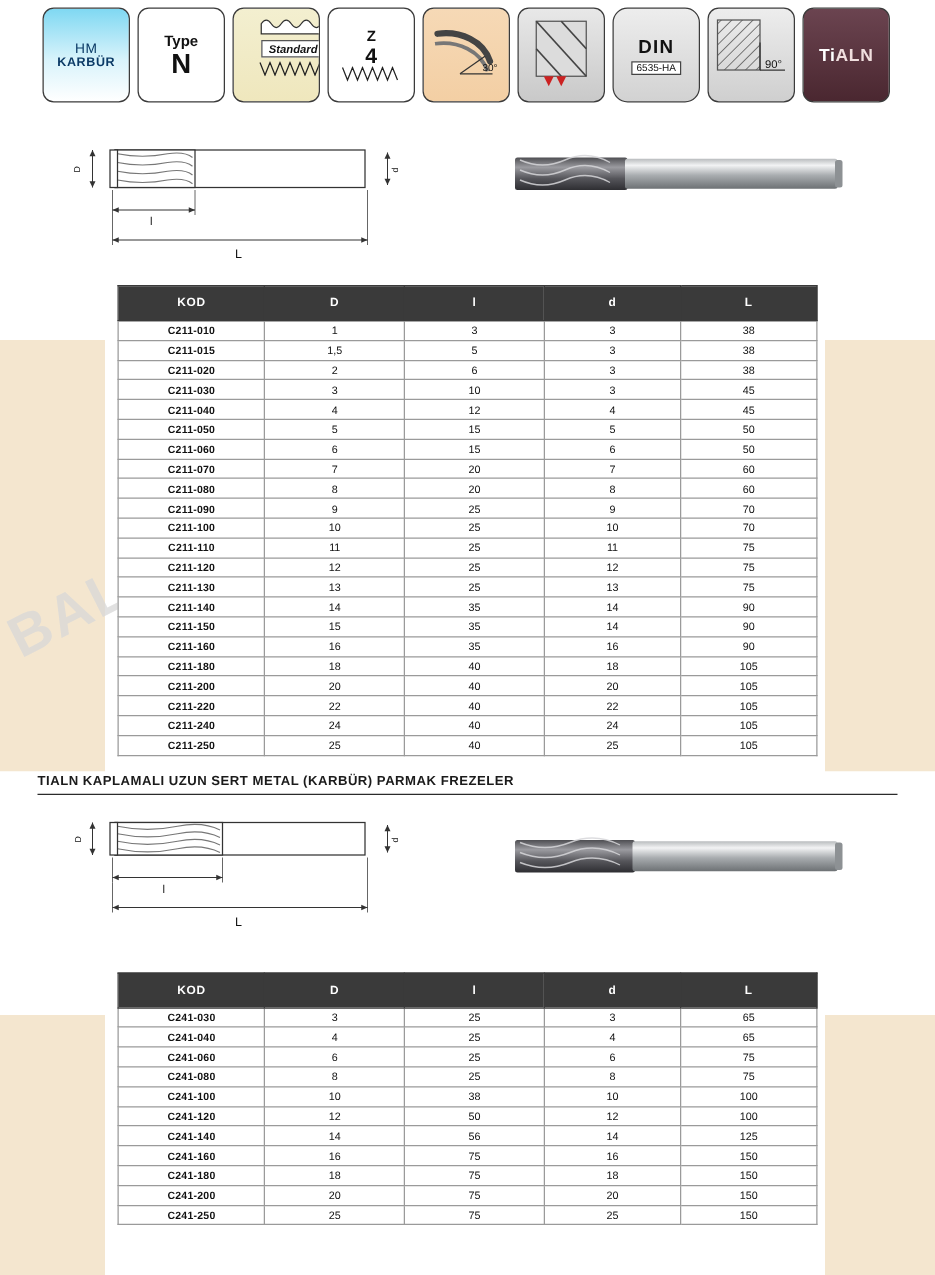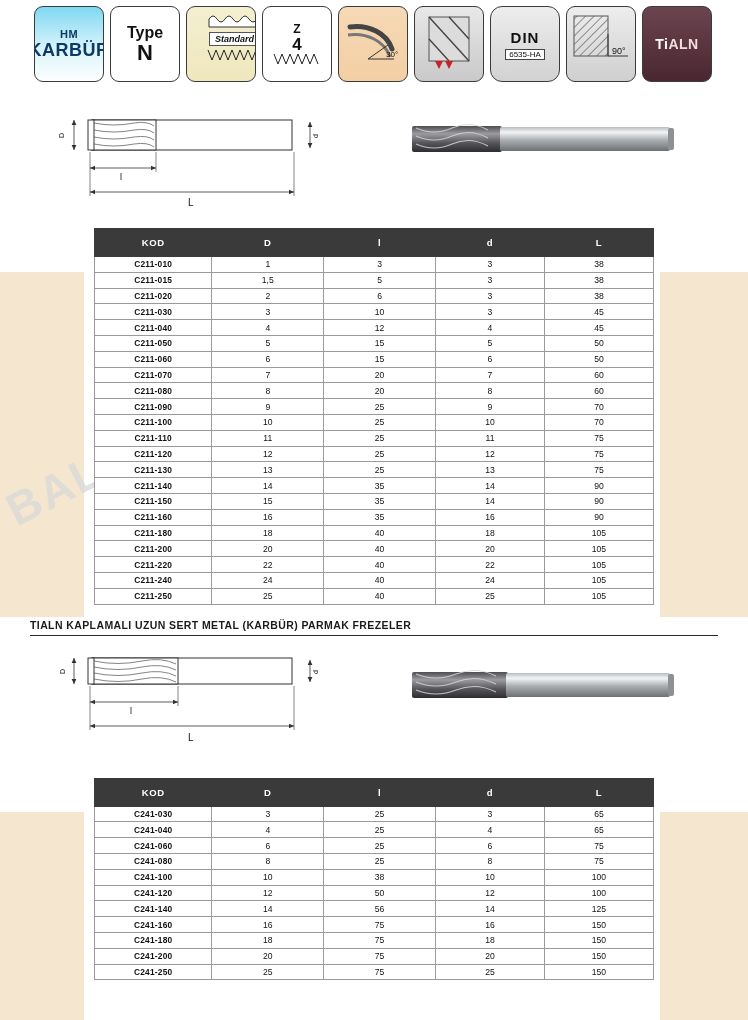--- a/index.html
+++ b/index.html
@@ -60,23 +60,23 @@
     display: flex;
     flex-direction: column;
     align-items: center;
     justify-content: center;
     font-size: 8px;
     color: #111;
   }
   .ibox.hm {
     background: linear-gradient(180deg,#7fd8f2 0%, #d8f3fb 55%, #ffffff 100%);
   }
-  .ibox .hm-top { font-size: 11px; font-weight: bold; color:#0b3a66; letter-spacing:.5px;}
-  .ibox .hm-bot { font-size: 18px; font-weight: bold; color:#0b3a66; letter-spacing:.5px;}
-  .ibox.type .t-top { font-size: 16px; font-weight: bold; }
+  .ibox .hm-top { font-size: 11px; font-weight: normal; color:#0b3a66; letter-spacing:.5px;}
+  .ibox .hm-bot { font-size: 10px; font-weight: bold; color:#0b3a66; letter-spacing:.5px;}
+  .ibox.type .t-top { font-size: 12px; font-weight: bold; }
   .ibox.type .t-big { font-size: 22px; font-weight: bold; line-height: 1; }
   .ibox.std {
     background: linear-gradient(180deg,#f3efd0 0%, #efe7bd 100%);
     justify-content: flex-start;
     padding-top: 4px;
     padding-left: 27px;
   }
   .std-wave { width: 54px; height: 16px; margin-top: 2px; }
   .std-label {
     margin-top: 3px;

